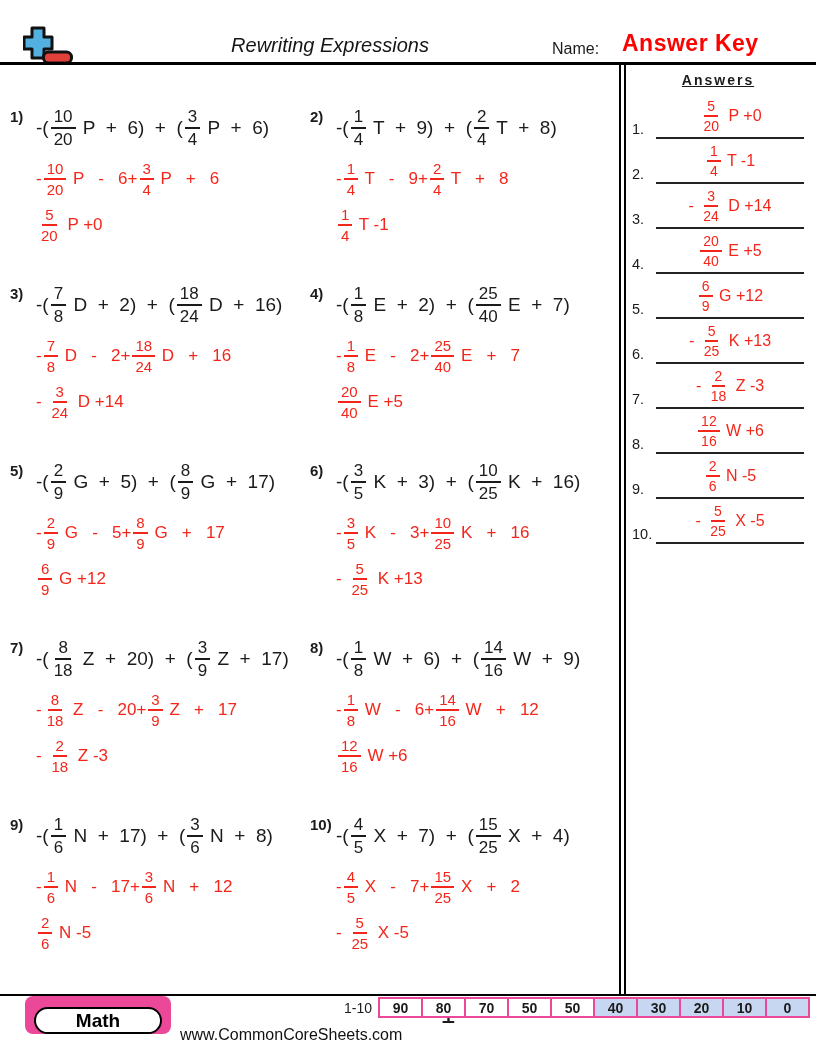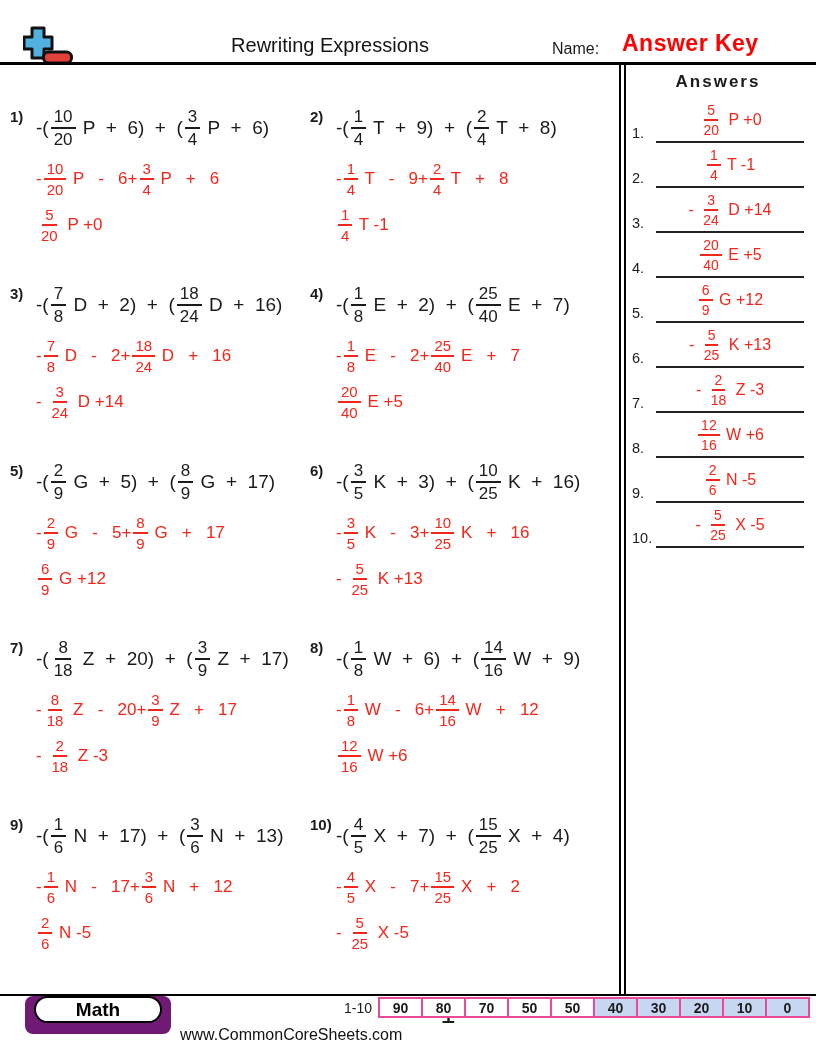--- a/index.html
+++ b/index.html
@@ -13,21 +13,21 @@
   html,body{background:#fff;}
   body{
     width:816px;height:1056px;position:relative;overflow:hidden;
     font-family:"Liberation Sans",sans-serif;color:#1b1b1b;
   }
   .page{position:absolute;inset:0;background:#fff;}
 
   
   .logo{position:absolute;left:23px;top:26px;width:50px;height:40px;}
   .page-title{position:absolute;left:140px;top:34px;width:380px;text-align:center;
-    font-size:20px;color:#151515;}
+    font-size:20px;color:#151515;font-style:italic;}
   .name-label{position:absolute;left:552px;top:40px;font-size:16px;}
   .answer-key{position:absolute;left:622px;top:30px;width:180px;text-align:left;
     font-size:23px;font-weight:bold;color:var(--ak-red);letter-spacing:.5px;}
   .header-rule{position:absolute;left:0;top:62px;width:816px;border-bottom:3px solid #000;}
   .instruction{position:absolute;left:8px;top:70px;font-size:15.5px;font-weight:bold;}
 
   
   .divider{position:absolute;left:619px;top:65px;height:929px;width:7px;
     border-left:2.5px solid #000;border-right:2.5px solid #000;}
 
@@ -46,33 +46,33 @@
   .pnum{font-weight:bold;font-size:15px;width:26px;flex:0 0 26px;padding-top:2px;}
   .expr{font-size:19px;color:#1b1b1b;min-height:44px;}
   .expr .frac{font-size:17px;}
   .work{margin:10px 0 0 26px;font-size:17px;color:var(--ink-red);}
   .work .frac{font-size:15px;}
   .simplified{margin:8px 0 0 26px;font-size:17px;color:var(--ink-red);}
   .simplified .frac{font-size:15px;}
 
   
   .answers-panel{position:absolute;left:632px;top:72px;width:172px;}
-  .answers-title{font-size:17px;font-weight:bold;text-align:center;letter-spacing:2px;
-    margin-bottom:6px;}
+  .answers-title{font-size:14px;font-weight:bold;text-align:center;letter-spacing:2px;
+    text-decoration:underline;margin-bottom:6px;}
   .ans-row{display:flex;align-items:flex-end;height:45px;}
   .ans-num{width:24px;flex:0 0 24px;font-size:14.5px;padding-bottom:2px;}
   .ans-blank{flex:1;border-bottom:2px solid #222;height:42px;
     display:flex;align-items:center;justify-content:center;padding-bottom:2px;}
   .ansval{font-size:16px;color:var(--ink-red);}
   .ansval .frac{font-size:14px;}
 
   
   .footer-rule{position:absolute;left:0;top:994px;width:816px;border-bottom:2.5px solid #000;}
-  .subject-badge{position:absolute;left:25px;top:996px;width:146px;height:38px;background:#701a75;
-    border-radius:8px;display:flex;align-items:flex-start;justify-content:center;}
+  .subject-badge{position:absolute;left:25px;top:996px;width:146px;height:38px;background:#ec4899;
+    border-radius:8px;display:flex;align-items:flex-end;justify-content:center;}
   .subject-badge-inner{background:#fff;border:2px solid #000;border-radius:999px;
     width:128px;height:27px;display:flex;align-items:center;justify-content:center;
     font-weight:bold;font-size:19px;color:#000;}
   .website{position:absolute;left:180px;top:1026px;font-size:16px;color:#111;text-decoration:none;}
   .page-number{position:absolute;left:400px;top:999px;width:96px;text-align:center;font-size:27px;}
   .score-strip{position:absolute;right:6px;top:997px;display:flex;align-items:center;font-size:14px;}
   .range-label{margin-right:8px;}
   .score-cell{width:45px;height:21px;border:2px solid #ec4899;margin-left:-2px;background:#fff;
     display:flex;align-items:center;justify-content:center;font-weight:bold;}
   .score-cell.hl{background:var(--score-hl);}
@@ -417,21 +417,21 @@
             <span class="mtext">-(</span>
             <span class="frac">
               <span class="fnum">1</span>
               <span class="fden">6</span>
             </span>
             <span class="mtext"> N  +  17)  +  (</span>
             <span class="frac">
               <span class="fnum">3</span>
               <span class="fden">6</span>
             </span>
-            <span class="mtext"> N  +  13)</span>
+            <span class="mtext"> N  +  8)</span>
           </span>
       </div>
       <div class="mline work">
           <span class="mtext">-</span>
           <span class="frac">
             <span class="fnum">1</span>
             <span class="fden">6</span>
           </span>
           <span class="mtext"> N   -   17+</span>
           <span class="frac">

